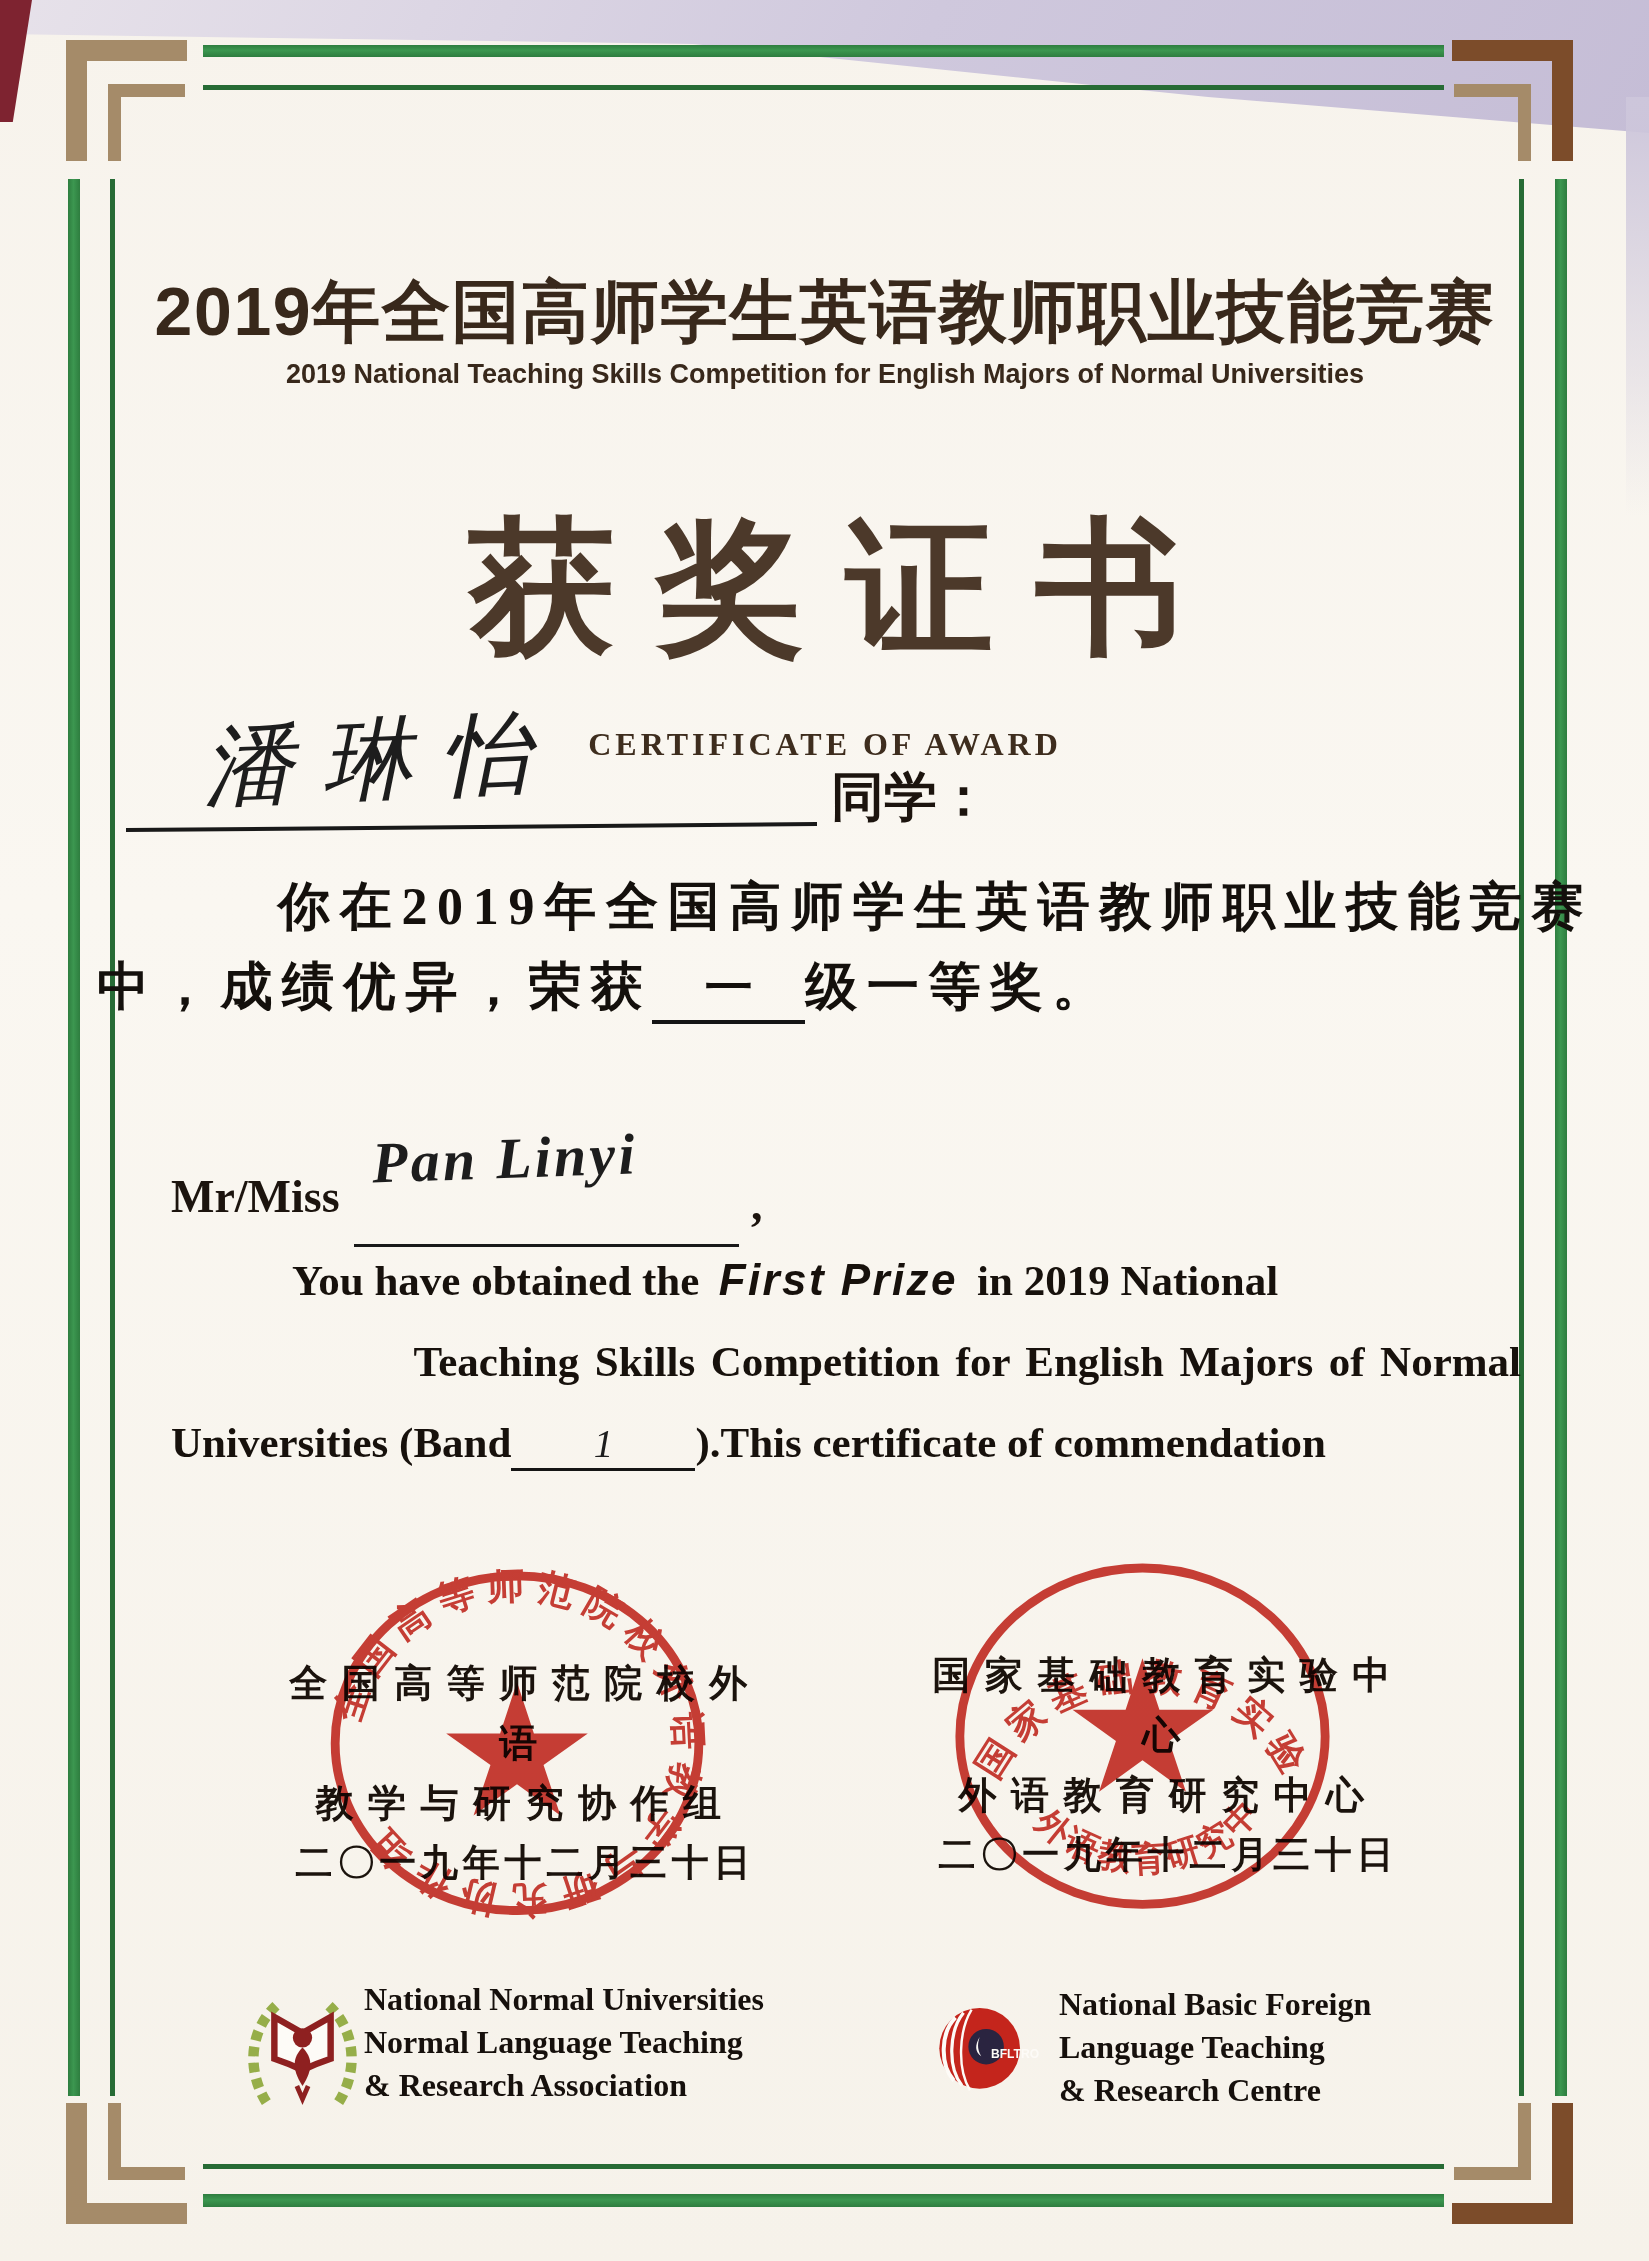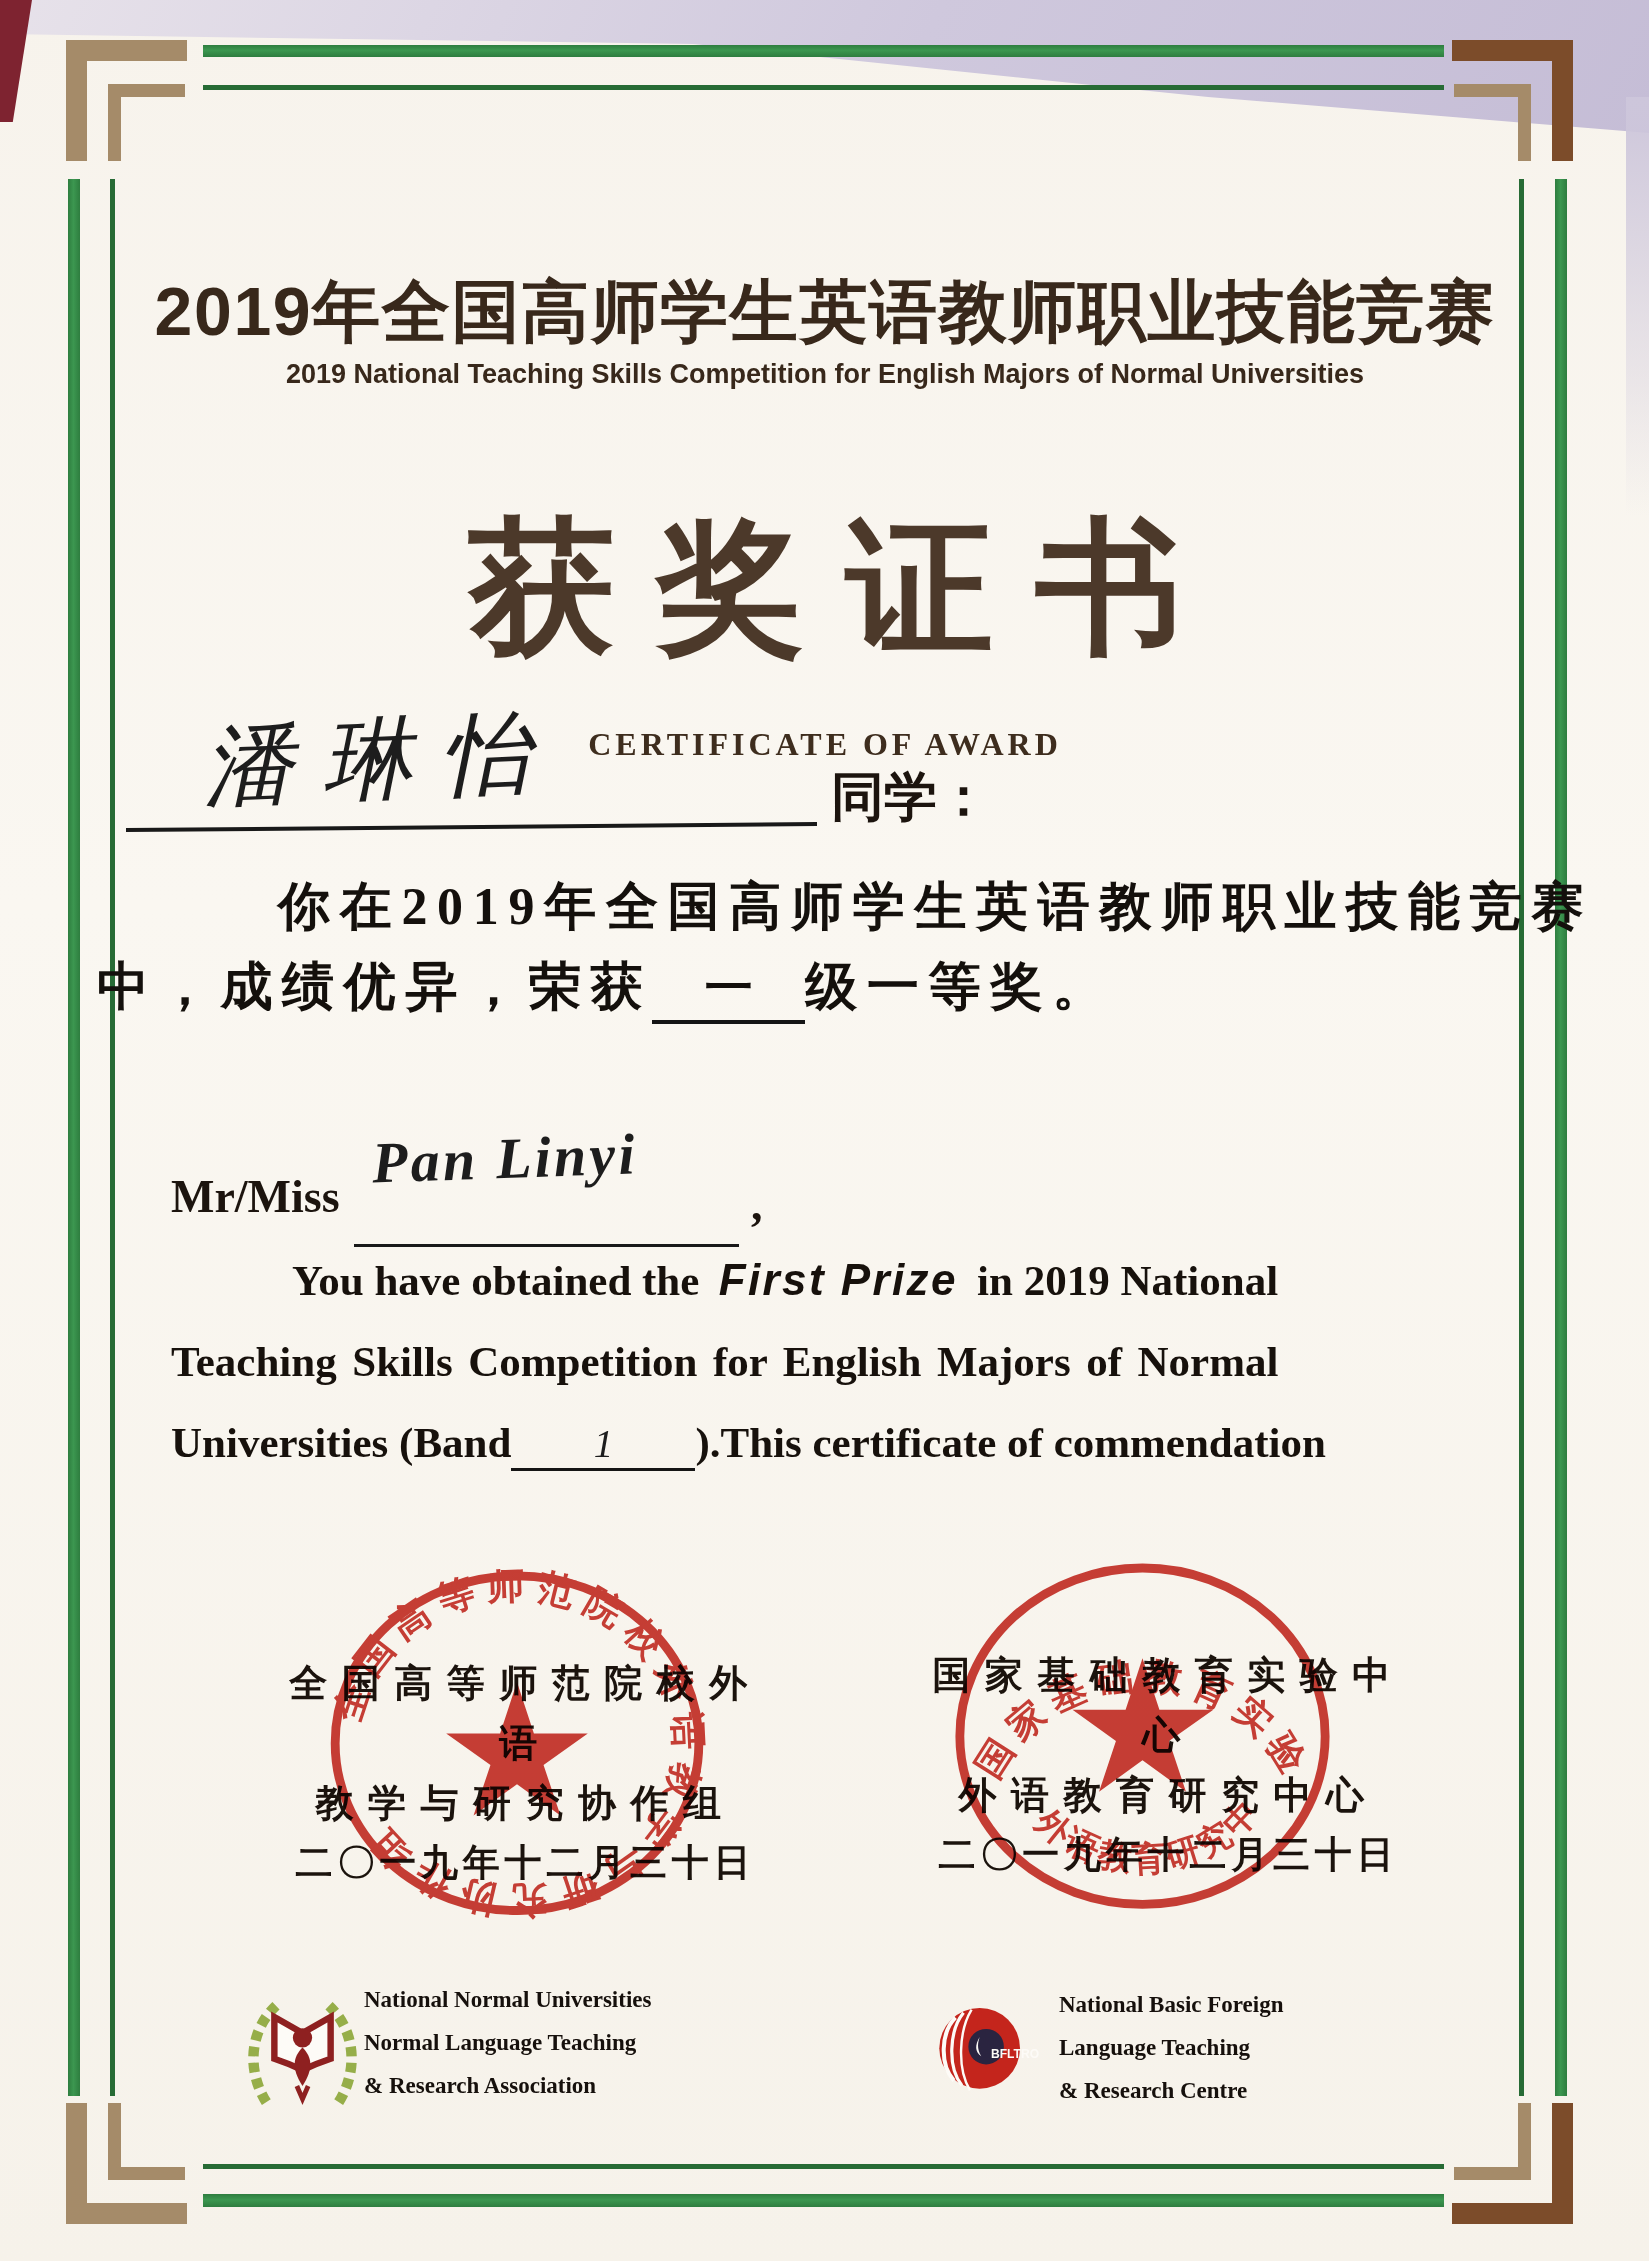--- a/index.html
+++ b/index.html
@@ -81,35 +81,35 @@
   .name-en-line{position:absolute;left:354px;top:1244px;width:385px;height:3.2px;background:#191919;}
   .comma-en{position:absolute;left:751px;top:1178px;font-size:46px;font-weight:bold;}
   .eng{position:absolute;left:171px;top:1239px;width:1350px;font-weight:bold;font-size:43px;
     line-height:81px;color:#17110c;}
   .eng .row{white-space:nowrap;}
   .eng .indent{padding-left:121px;}
   .award-en{font-family:"Liberation Sans","DejaVu Sans",sans-serif;font-style:italic;font-weight:bold;
     font-size:44px;padding:0 19.3px;letter-spacing:2.4px;}
   .blank-en{display:inline-block;width:184px;border-bottom:3.2px solid #151515;text-align:center;
     font-size:39px;font-style:italic;font-weight:normal;line-height:48px;}
-  .w2{word-spacing:4.8px;}
+  .w2{word-spacing:4.8px;text-align:right;}
 
   
   .issuer{position:absolute;width:519px;text-align:center;font-weight:bold;font-size:38px;
     line-height:60px;color:#1b130d;z-index:1;}
   .issuer .sp{letter-spacing:14.5px;}
   .issuer .dt{letter-spacing:4.8px;font-size:37px;}
   .issuer-left{left:266px;top:1653px;}
   .issuer-right{left:909px;top:1645px;}
   .seal{position:absolute;z-index:2;mix-blend-mode:multiply;opacity:.88;}
   .seal-left{left:326px;top:1567px;}
   .seal-right{left:951px;top:1559px;}
 
   
-  .footer-text{position:absolute;font-weight:bold;font-size:23px;line-height:43px;color:#16100c;white-space:nowrap;}
+  .footer-text{position:absolute;font-weight:bold;font-size:32px;line-height:43px;color:#16100c;white-space:nowrap;}
   .ft-left{left:364px;top:1978px;}
   .ft-right{left:1059px;top:1983px;}
   .logo{position:absolute;}
   .logo-left{left:242px;top:1988px;}
   .logo-right{left:928px;top:1995px;}
 </style>
 </head>
 <body>
 
 <div class="page">

